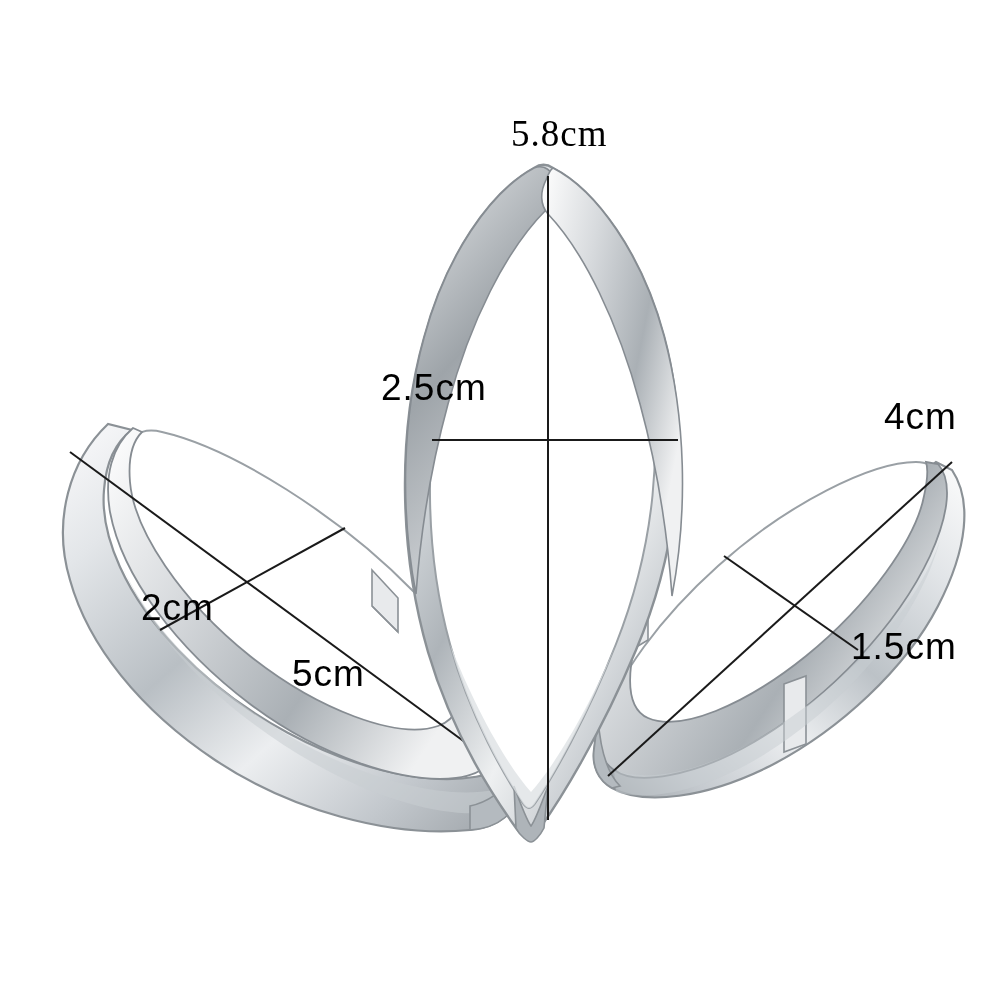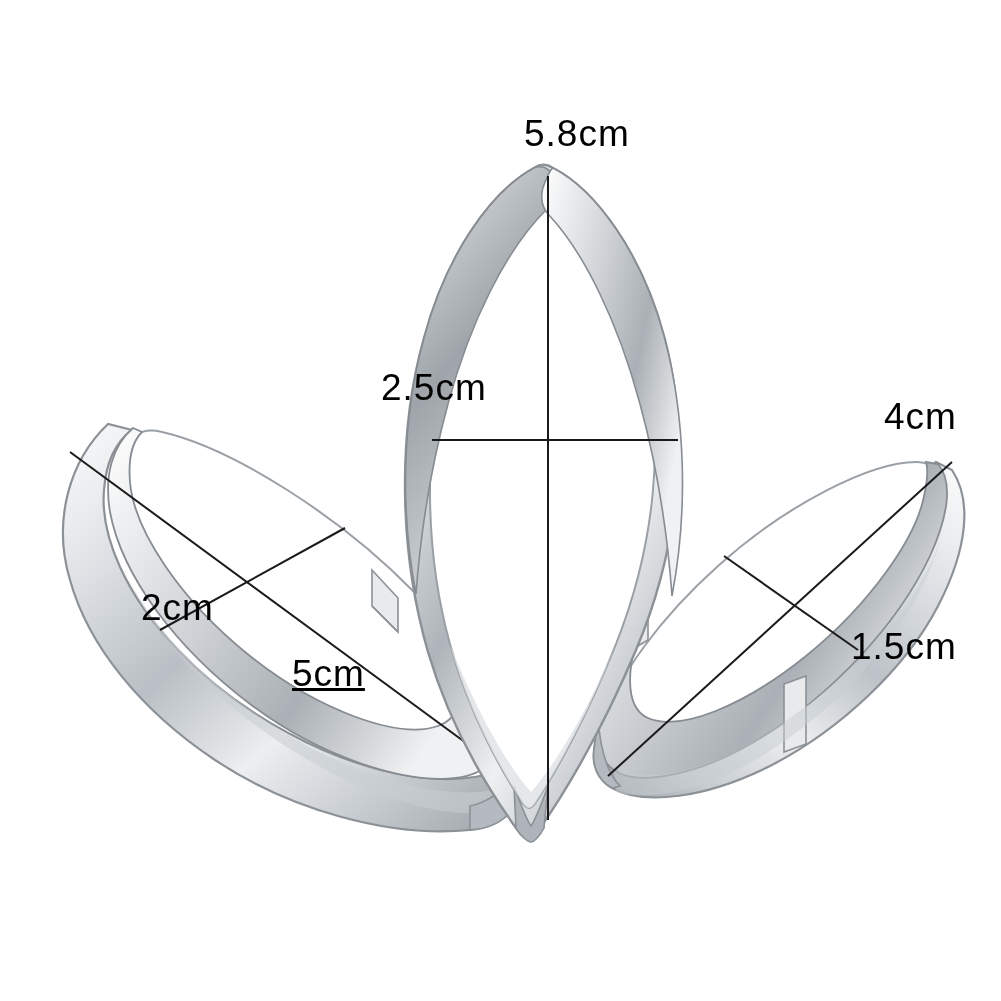--- a/index.html
+++ b/index.html
@@ -214,25 +214,25 @@
 
       <path d="M 450 644 C 470 718, 506 778, 522 802 C 527 810, 531 810, 536 802
                C 552 778, 586 720, 616 644 C 590 706, 556 764, 531 792
                C 506 764, 474 706, 450 644 Z" fill="#dfe2e5" opacity="0.8"></path>
 
       <line x1="548" y1="176" x2="548" y2="820" stroke="#1a1a1a" stroke-width="2"></line>
       <line x1="432" y1="440" x2="678" y2="440" stroke="#1a1a1a" stroke-width="2"></line>
     </g>
   </svg>
 
-  <div class="dim-label" style="left:524px; top:115px;">5.8cm</div>
+  <div class="dim-label" style="left:511px; top:115px;font-family:Liberation Serif, serif;">5.8cm</div>
 
   <div class="dim-label" style="left:381px; top:369px;text-align:center;">2.5cm</div>
 
   <div class="dim-label" style="left:884px; top:398px;">4cm</div>
 
   <div class="dim-label" style="left:141px; top:589px;text-align:center;">2cm</div>
 
-  <div class="dim-label" style="left:292px; top:655px;text-decoration:underline;">5cm</div>
+  <div class="dim-label" style="left:292px; top:655px;">5cm</div>
 
   <div class="dim-label" style="left:851px; top:628px;">1.5cm</div>
 
 </div>
 
 </body></html>

